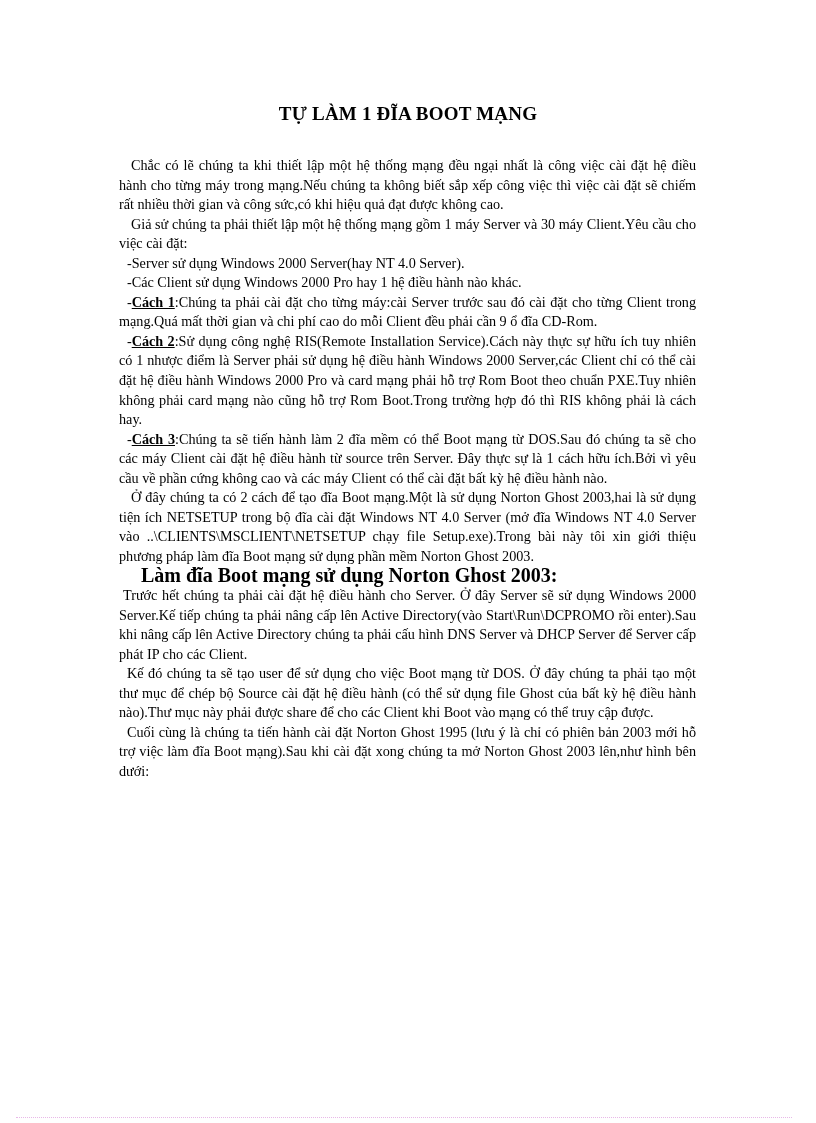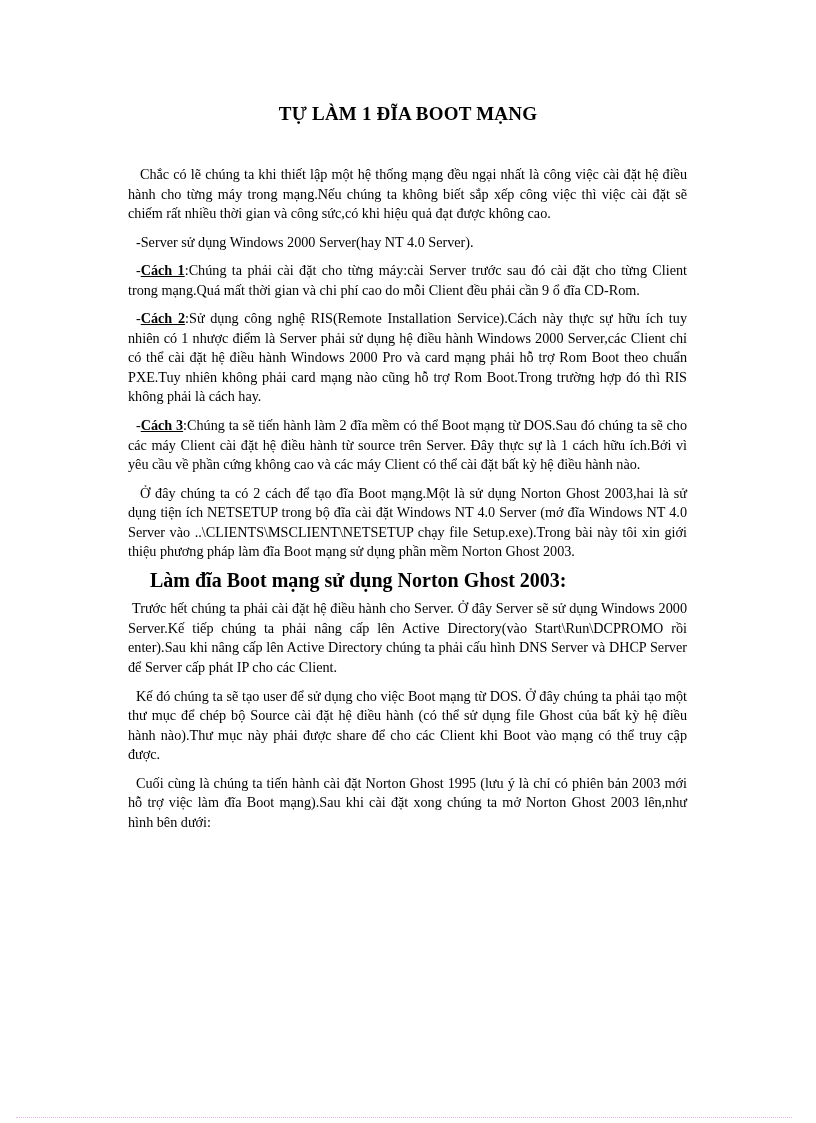--- a/index.html
+++ b/index.html
@@ -34,21 +34,21 @@
     .body-text {
       position: absolute;
       left: 119px;
       top: 156px;
       width: 577px;
       font-size: 14.2px;
       line-height: 19.55px;
       text-align: justify;
     }
     .body-text p {
-      margin: 9px;
+      margin: 0;
     }
     .indent1 { text-indent: 12px; }
     .indent2 { text-indent: 8px; }
     .indent3 { text-indent: 4px; }
     .heading2 {
       font-weight: bold;
       text-indent: 22px;
       font-size: 20px;
     }
     .method-label {
@@ -68,23 +68,25 @@
 <body>
 
 <div class="page">
 
   <div class="title">TỰ LÀM 1 ĐĨA BOOT MẠNG</div>
 
   <div class="body-text">
 
     <p class="indent1">Chắc có lẽ chúng ta khi thiết lập một hệ thống mạng đều ngại nhất là công việc cài đặt hệ điều hành cho từng máy trong mạng.Nếu chúng ta không biết sắp xếp công việc thì việc cài đặt sẽ chiếm rất nhiều thời gian và công sức,có khi hiệu quả đạt được không cao.</p>
 
+    <p class="indent1">Giả sử chúng ta phải thiết lập một hệ thống mạng gồm 1 máy Server và 30 máy Client.Yêu cầu cho việc cài đặt:</p>
 
     <p class="indent2">-Server sử dụng Windows 2000 Server(hay NT 4.0 Server).</p>
 
+    <p class="indent2">-Các Client sử dụng Windows 2000 Pro hay 1 hệ điều hành nào khác.</p>
 
 
     <p class="indent2"><span>-</span><span class="method-label">Cách 1</span><span>:Chúng ta phải cài đặt cho từng máy:cài Server trước sau đó cài đặt cho từng Client trong mạng.Quá mất thời gian và chi phí cao do mỗi Client đều phải cần 9 ổ đĩa CD-Rom.</span></p>
 
     <p class="indent2"><span>-</span><span class="method-label">Cách 2</span><span>:Sử dụng công nghệ RIS(Remote Installation Service).Cách này thực sự hữu ích tuy nhiên có 1 nhược điểm là Server phải sử dụng hệ điều hành Windows 2000 Server,các Client chỉ có thể cài đặt hệ điều hành Windows 2000 Pro và card mạng phải hỗ trợ Rom Boot theo chuẩn PXE.Tuy nhiên không phải card mạng nào cũng hỗ trợ Rom Boot.Trong trường hợp đó thì RIS không phải là cách hay.</span></p>
 
     <p class="indent2"><span>-</span><span class="method-label">Cách 3</span><span>:Chúng ta sẽ tiến hành làm 2 đĩa mềm có thể Boot mạng từ DOS.Sau đó chúng ta sẽ cho các máy Client cài đặt hệ điều hành từ source trên Server. Đây thực sự là 1 cách hữu ích.Bởi vì yêu cầu về phần cứng không cao và các máy Client có thể cài đặt bất kỳ hệ điều hành nào.</span></p>
 
     <p class="indent1">Ở đây chúng ta có 2 cách để tạo đĩa Boot mạng.Một là sử dụng Norton Ghost 2003,hai là sử dụng tiện ích NETSETUP trong bộ đĩa cài đặt Windows NT 4.0 Server (mở đĩa Windows NT 4.0 Server vào ..\CLIENTS\MSCLIENT\NETSETUP chạy file Setup.exe).Trong bài này tôi xin giới thiệu phương pháp làm đĩa Boot mạng sử dụng phần mềm Norton Ghost 2003.</p>
 

